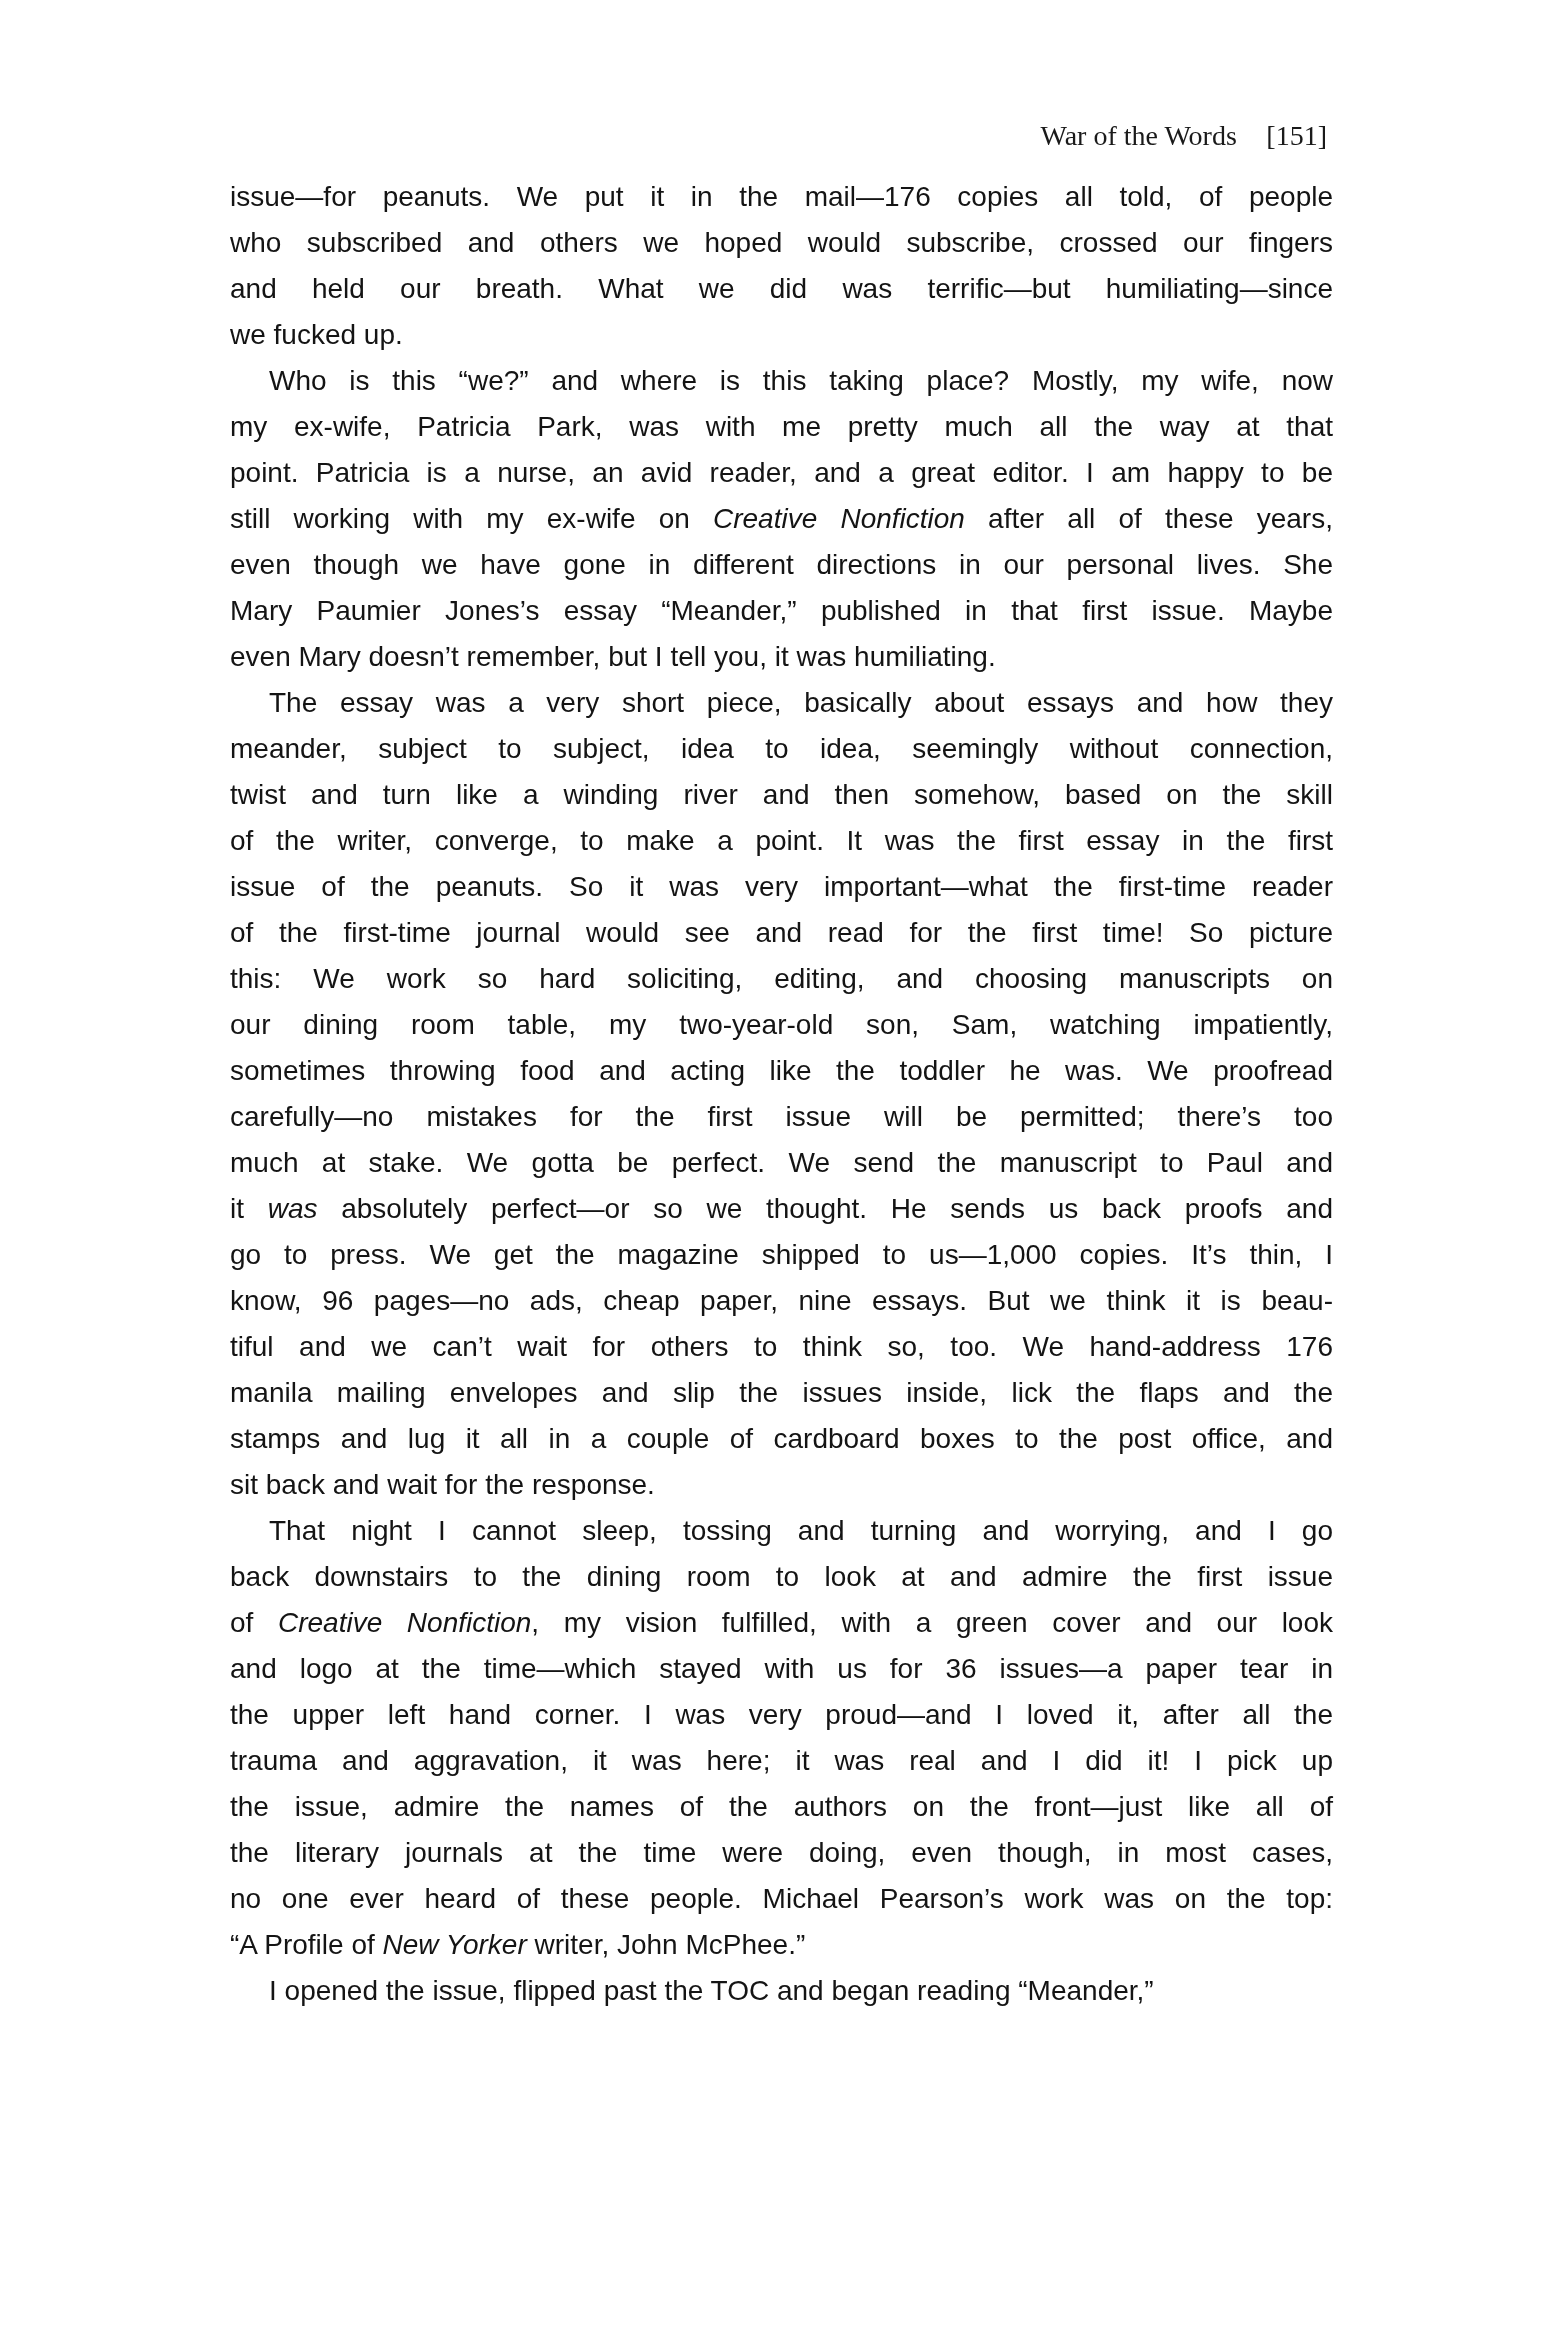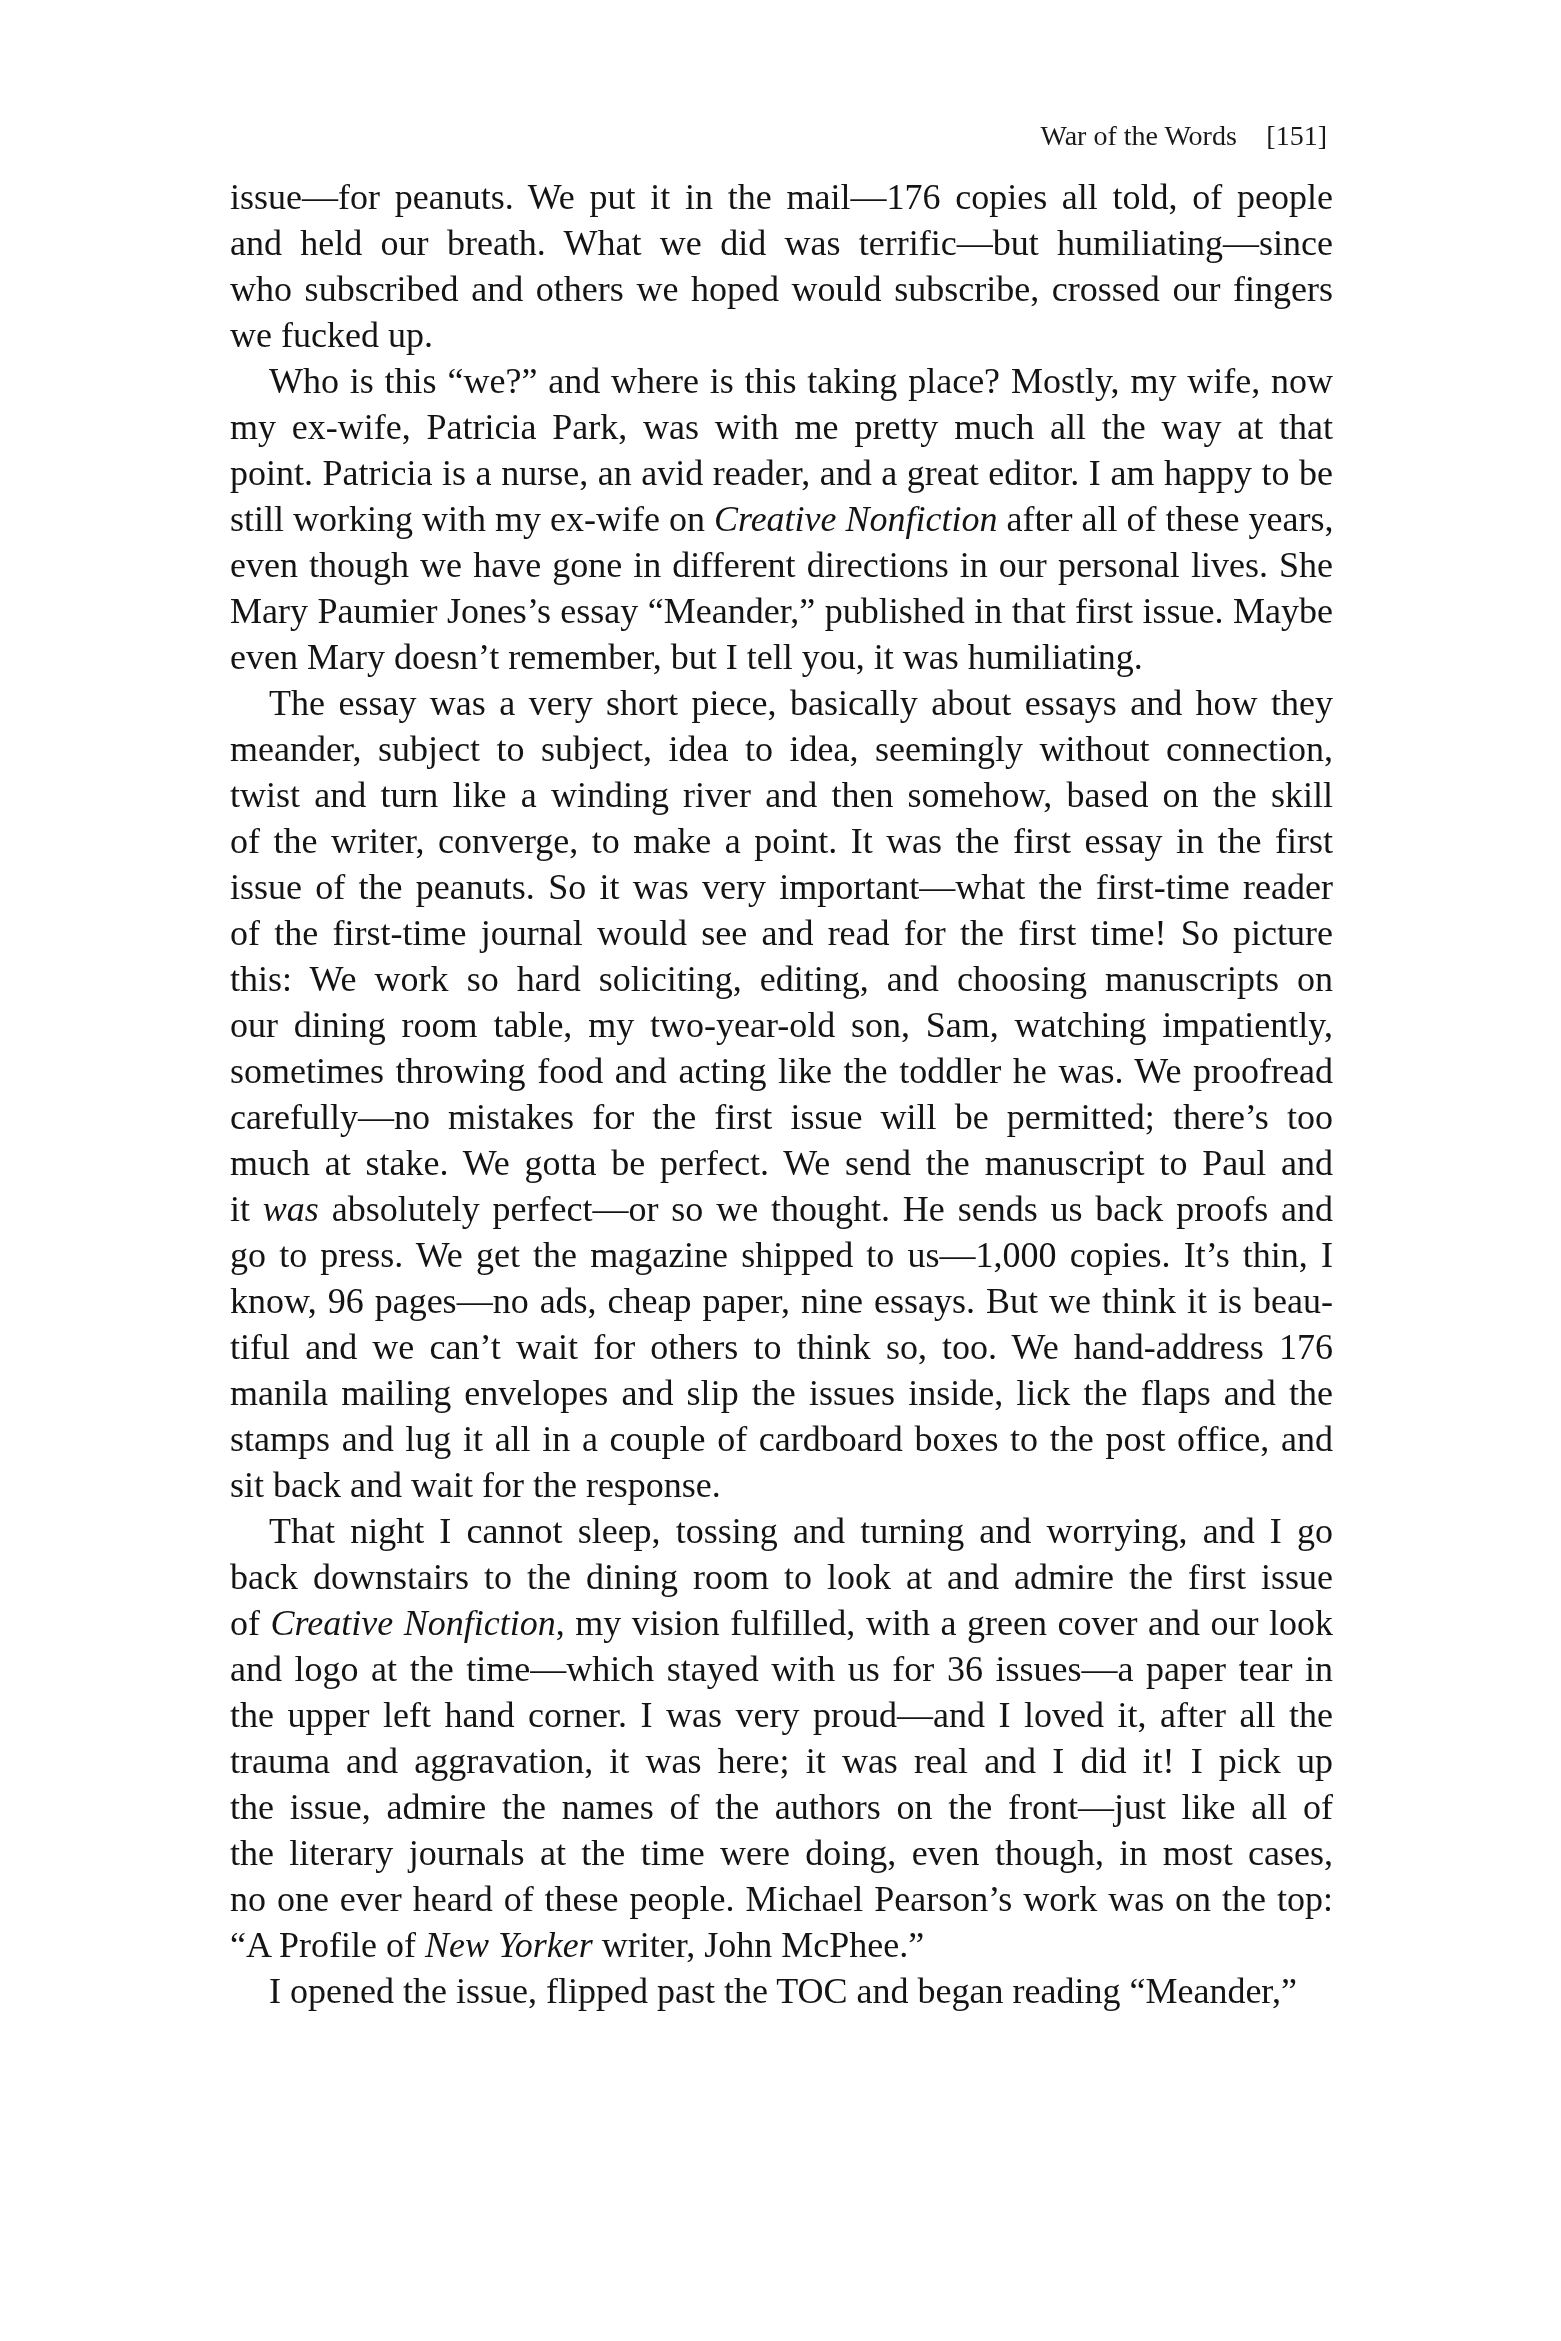--- a/index.html
+++ b/index.html
@@ -6,44 +6,44 @@
   body { width: 1561px; height: 2342px; position: relative; overflow: hidden; }
   .page { position: absolute; left: 0; top: 0; width: 1561px; height: 2342px; background: #ffffff; color: #111111; }
   .running-head {
     position: absolute; top: 115px; right: 234px;
     font-family: "Liberation Serif", "DejaVu Serif", serif;
     font-size: 28px; line-height: 42px; color: #1a1a1a; white-space: nowrap;
   }
   .running-head .title { margin-right: 29.5px; margin-left: 20px; }
   .body-text {
     position: absolute; left: 230px; top: 174px; width: 1103px;
-    font-family: Liberation Serif, serif;
-    font-size: 36px; color: #141414;
+    font-family: Liberation Sans, sans-serif;
+    font-size: 28px; color: #141414;
   }
   .line {
     display: block; height: 46px; line-height: 46px;
     text-align: justify; text-align-last: justify; white-space: nowrap;
     overflow: visible;
   }
   .line.indent { padding-left: 39px; }
   .line.last { text-align-last: left; }
   em { font-style: italic; }
 </style>
 </head>
 <body>
 
 <div class="page">
   <div class="running-head">
     <span class="title">War of the Words</span><span class="page-number">[151]</span>
   </div>
   <div class="body-text" id="body-text">
       <div>
         <div class="line"><span>issue—for peanuts. We put it in the mail—176 copies all told, of people</span></div>
+        <div class="line"><span>who subscribed and others we hoped would subscribe, crossed our fingers</span></div>
         <div class="line"><span>and held our breath. What we did was terrific—but humiliating—since</span></div>
-        <div class="line"><span>who subscribed and others we hoped would subscribe, crossed our fingers</span></div>
         <div class="line last"><span>we fucked up.</span></div>
       </div>
       <div>
         <div class="line indent"><span>Who is this “we?” and where is this taking place? Mostly, my wife, now</span></div>
         <div class="line"><span>my ex-wife, Patricia Park, was with me pretty much all the way at that</span></div>
         <div class="line"><span>point. Patricia is a nurse, an avid reader, and a great editor. I am happy to be</span></div>
         <div class="line"><span>still working with my ex-wife on </span><em>Creative Nonfiction</em><span> after all of these years,</span></div>
         <div class="line"><span>even though we have gone in different directions in our personal lives. She</span></div>
         <div class="line"><span>Mary Paumier Jones’s essay “Meander,” published in that first issue. Maybe</span></div>
         <div class="line last"><span>even Mary doesn’t remember, but I tell you, it was humiliating.</span></div>

